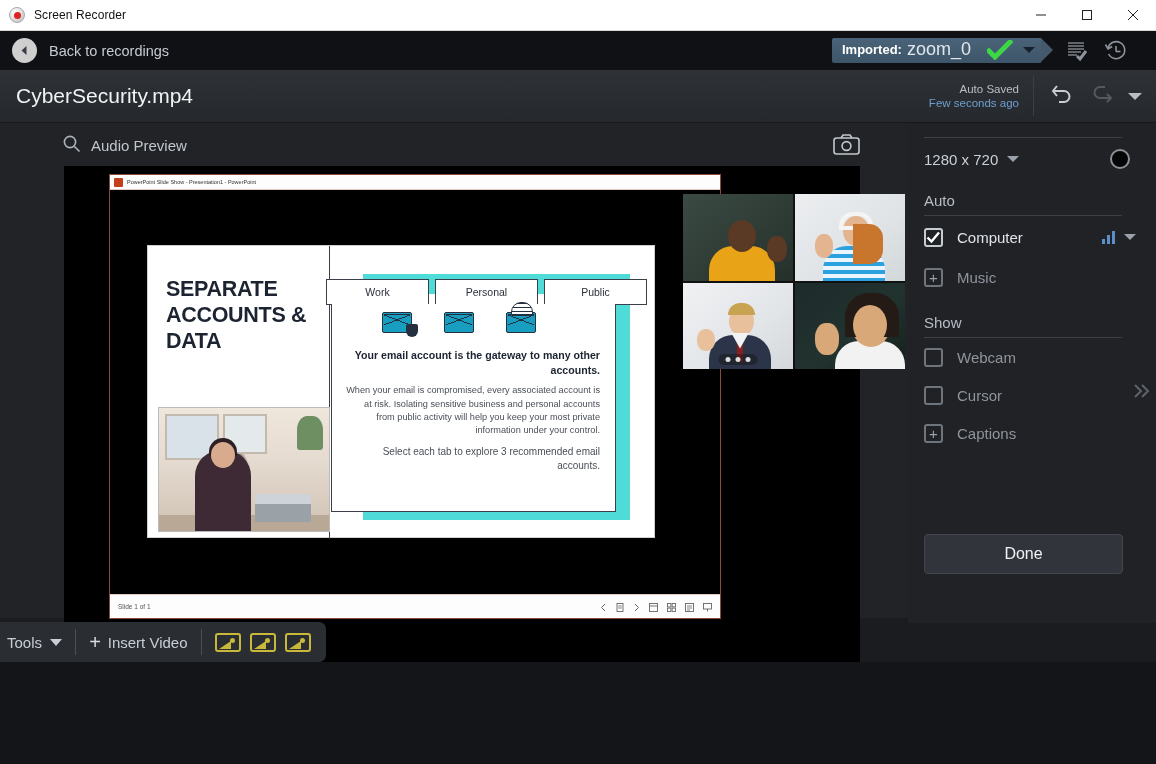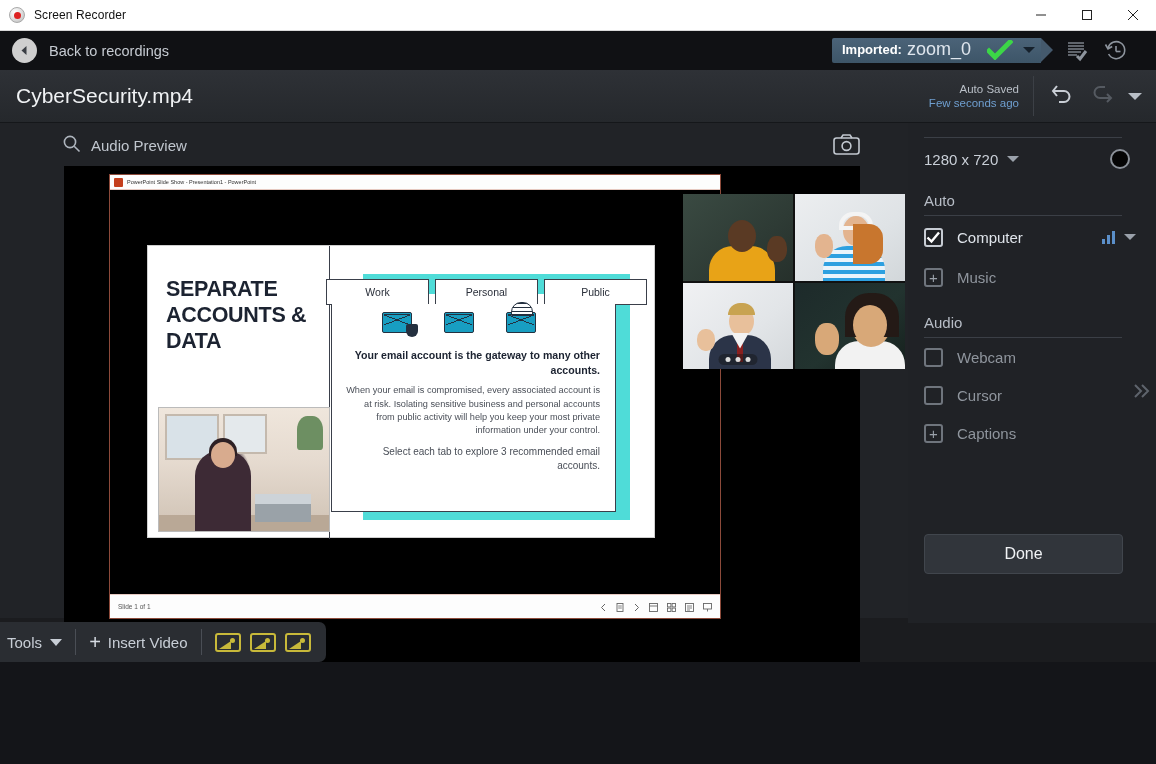--- a/index.html
+++ b/index.html
@@ -522,21 +522,21 @@
           <i style="height:13px"></i>
       </span>
       <span class="caret-sm"></span>
     </div>
     <div class="sb-row" style="height:38px;">
       <span class="cbox plus">+</span>
       <span class="sb-item-label dim">Music</span>
     </div>
 
     <div style="height:18px"></div>
-    <div class="sb-section">Audio</div>
+    <div class="sb-section">Show</div>
     <div class="sb-rule"></div>
     <div class="sb-row" style="height:38px;">
       <span class="cbox dim"></span>
       <span class="sb-item-label dim">Webcam</span>
     </div>
     <div class="sb-row" style="height:38px;">
       <span class="cbox dim"></span>
       <span class="sb-item-label dim">Cursor</span>
     </div>
     <div class="sb-row" style="height:38px;">

